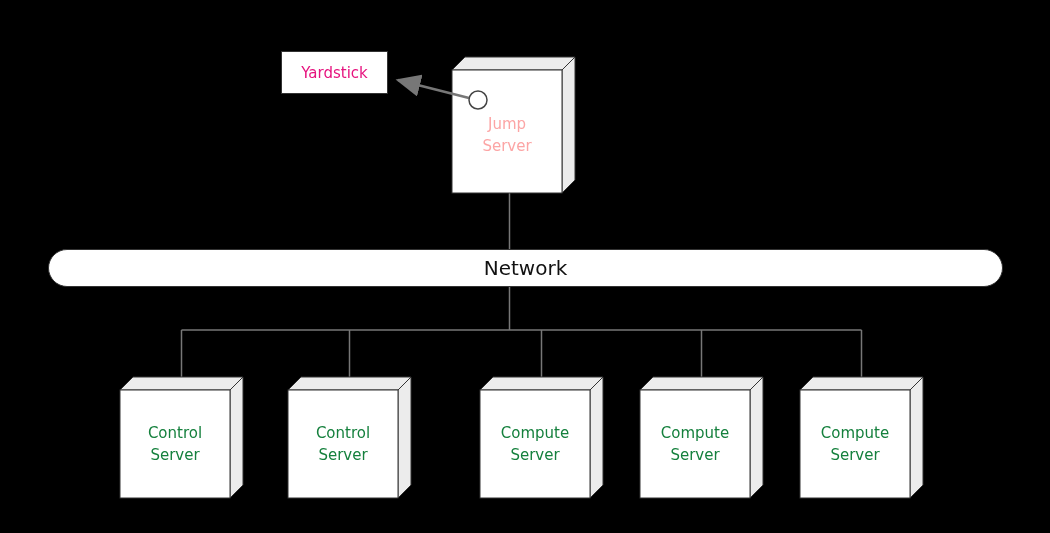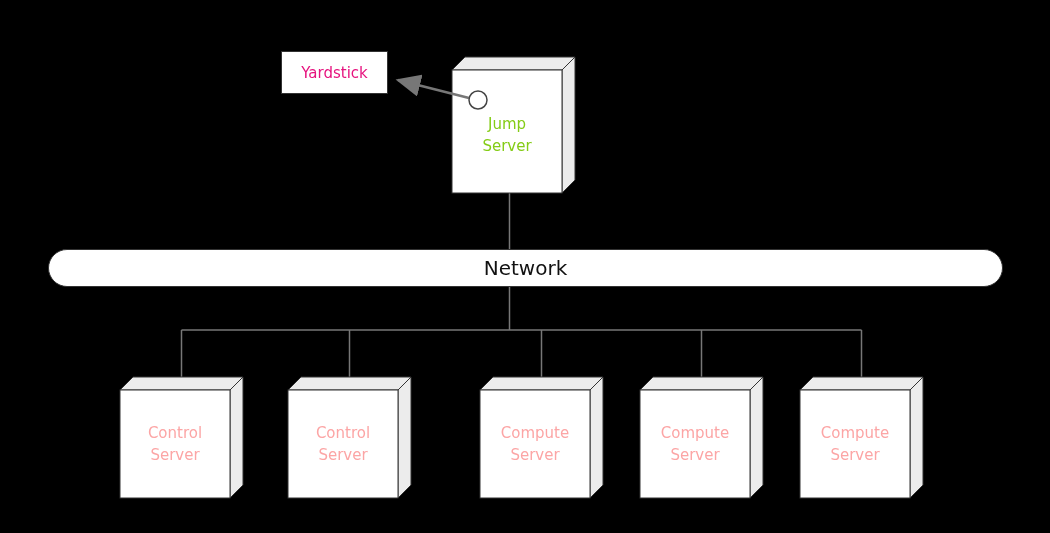--- a/index.html
+++ b/index.html
@@ -19,31 +19,31 @@
     line-height:22px;
     font-size:15px;
   }
   .yardstick-box{
     left:281px;top:51px;width:105px;height:41px;
     background:#ffffff;border:1px solid #333333;
     color:#e6127e;
   }
   .jump-label{
     left:452px;top:112px;width:110px;height:46px;
-    color:#84cc16;
+    color:#fca5a5;
   }
   .network-pill{
     left:48px;top:249px;width:953px;height:36px;
     background:#ffffff;border:1px solid #333333;
     border-radius:19px;
     color:#111111;font-size:20px;
   }
   .server-label{
     top:390px;width:110px;height:108px;
-    color:#fca5a5;
+    color:#15803d;
   }
   .srv-0{left:120px;} .srv-1{left:288px;} .srv-2{left:480px;} .srv-3{left:640px;} .srv-4{left:800px;}
 </style>
 </head>
 <body>
 
 <div class="stage">
 
   <svg width="1050" height="533" viewBox="0 0 1050 533">
     <defs>

